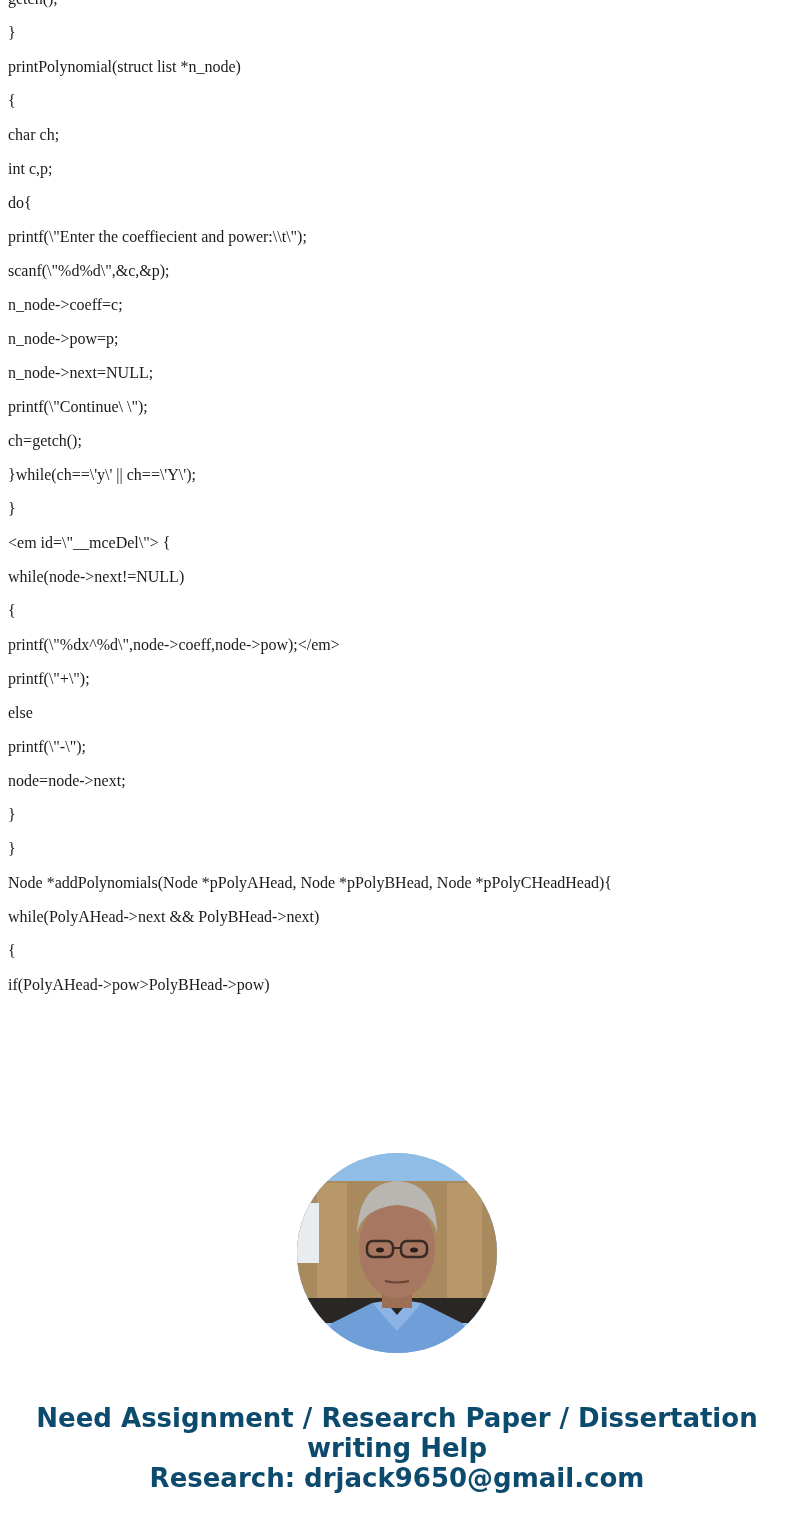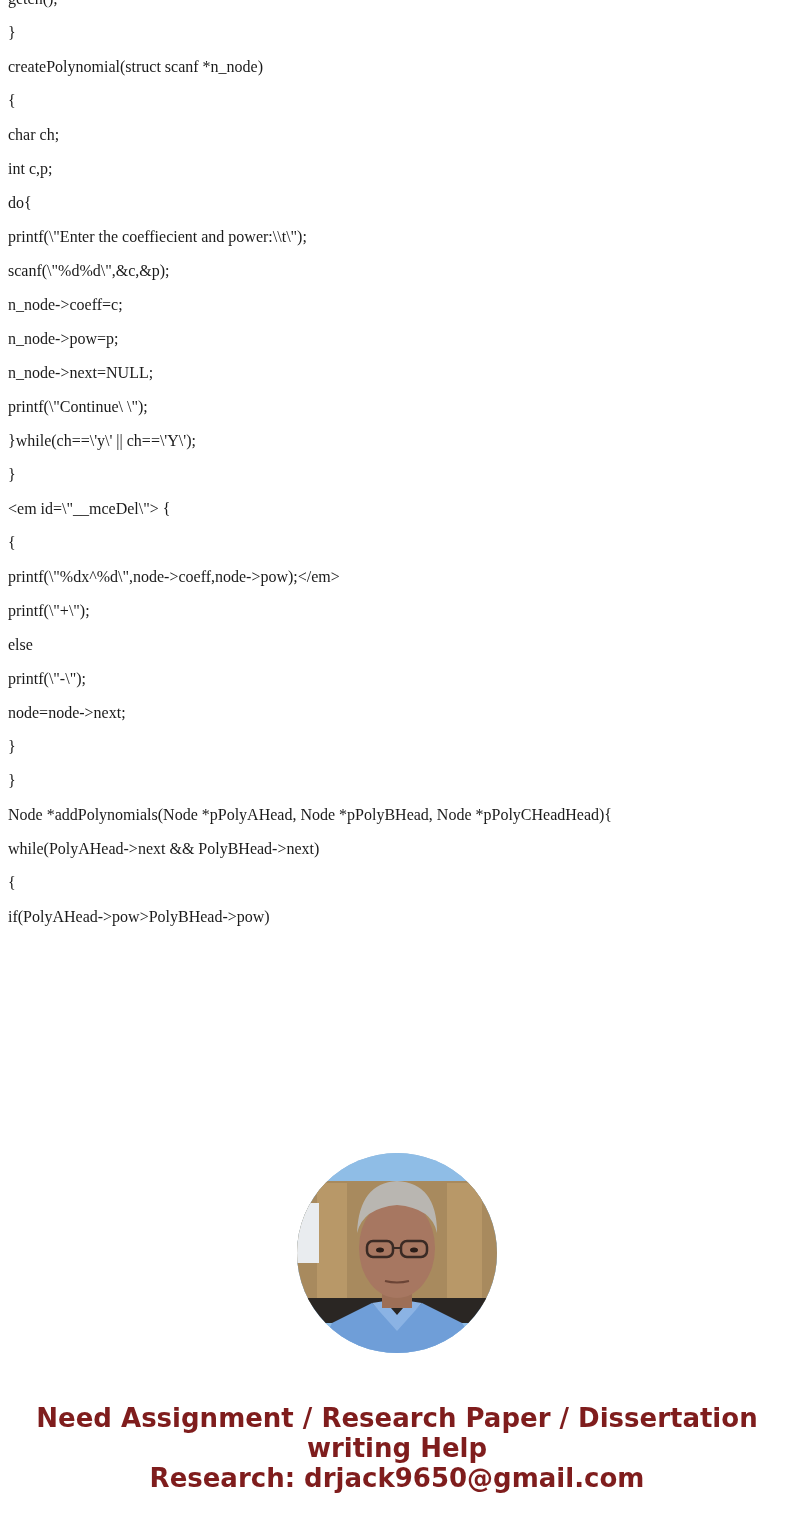--- a/index.html
+++ b/index.html
@@ -55,47 +55,49 @@
     .promo {
       position: absolute;
       left: 0;
       top: 1403px;
       width: 794px;
       text-align: center;
       font-family: "DejaVu Sans", sans-serif;
       font-weight: bold;
       font-size: 26px;
       line-height: 30px;
-      color: #7f1d1d;
+      color: #0c4a6e;
     }
     .promo div {
       margin: 0;
     }
   </style>
 </head>
 <body>
 
 <div class="code-viewport">
   <div class="code-lines" id="code-lines">
     <div class="code-line">getch();</div>
     <div class="code-line">}</div>
-    <div class="code-line">createPolynomial(struct scanf *n_node)</div>
+    <div class="code-line">printPolynomial(struct list *n_node)</div>
     <div class="code-line">{</div>
     <div class="code-line">char ch;</div>
     <div class="code-line">int c,p;</div>
     <div class="code-line">do{</div>
     <div class="code-line">printf(\"Enter the coeffiecient and power:\\t\");</div>
     <div class="code-line">scanf(\"%d%d\",&amp;c,&amp;p);</div>
     <div class="code-line">n_node-&gt;coeff=c;</div>
     <div class="code-line">n_node-&gt;pow=p;</div>
     <div class="code-line">n_node-&gt;next=NULL;</div>
     <div class="code-line">printf(\"Continue\ \");</div>
+    <div class="code-line">ch=getch();</div>
     <div class="code-line">}while(ch==\'y\' || ch==\'Y\');</div>
     <div class="code-line">}</div>
     <div class="code-line">&lt;em id=\"__mceDel\"&gt; {</div>
+    <div class="code-line">while(node-&gt;next!=NULL)</div>
     <div class="code-line">{</div>
     <div class="code-line">printf(\"%dx^%d\",node-&gt;coeff,node-&gt;pow);&lt;/em&gt;</div>
     <div class="code-line">printf(\"+\");</div>
     <div class="code-line">else</div>
     <div class="code-line">printf(\"-\");</div>
     <div class="code-line">node=node-&gt;next;</div>
     <div class="code-line">}</div>
     <div class="code-line">}</div>
     <div class="code-line">Node *addPolynomials(Node *pPolyAHead, Node *pPolyBHead, Node *pPolyCHeadHead){</div>
     <div class="code-line">while(PolyAHead-&gt;next &amp;&amp; PolyBHead-&gt;next)</div>

